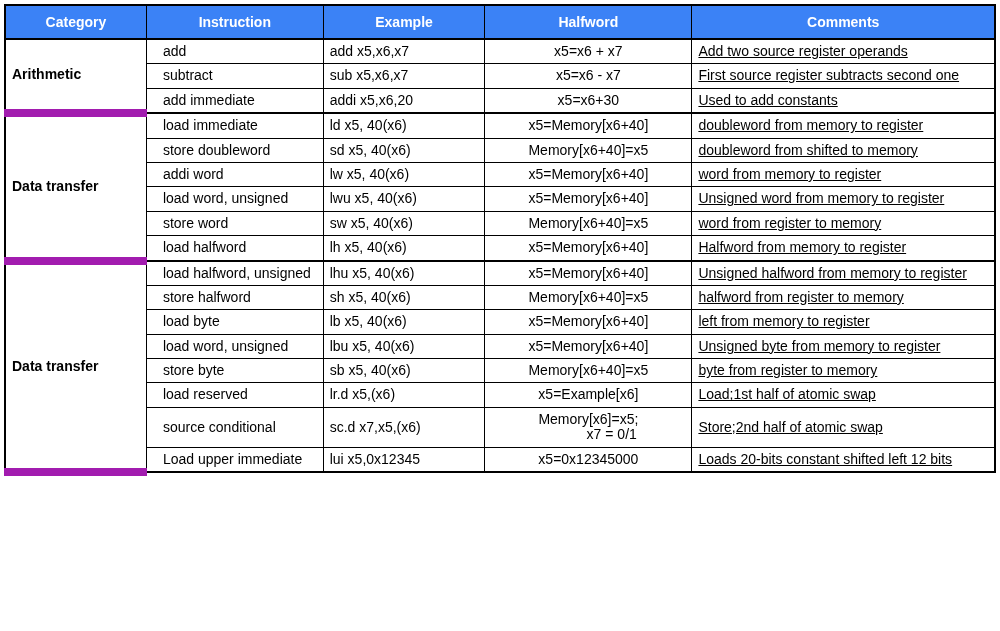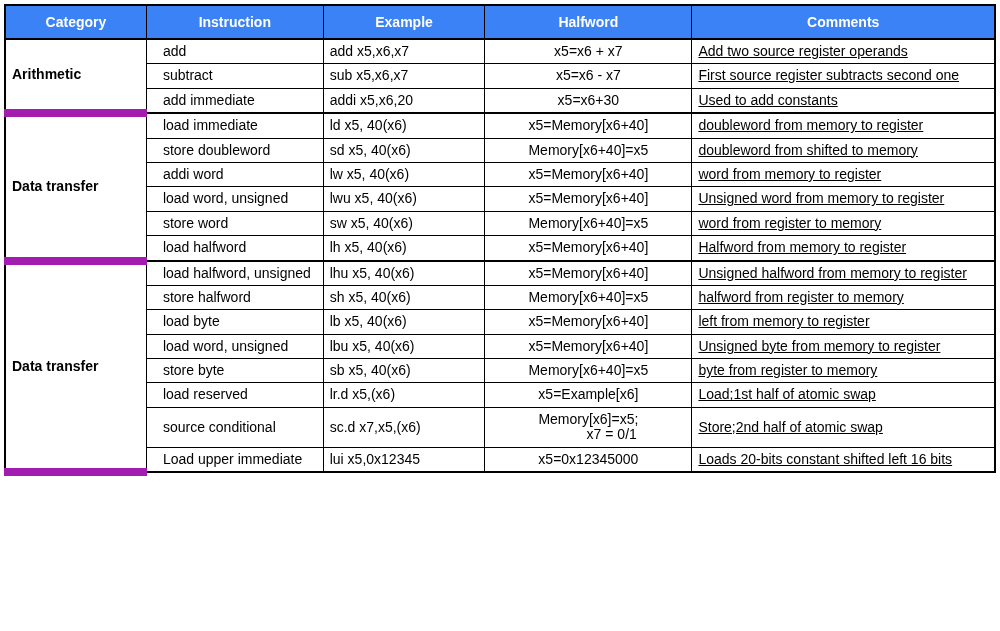--- a/index.html
+++ b/index.html
@@ -187,16 +187,16 @@
         <td class="instruction">source conditional</td>
         <td class="example">sc.d x7,x5,(x6)</td>
         <td class="meaning meaning-multi">Memory[x6]=x5;
             x7 = 0/1</td>
         <td class="comments">Store;2nd half of atomic swap</td>
       </tr>
       <tr>
         <td class="instruction">Load upper immediate</td>
         <td class="example">lui x5,0x12345</td>
         <td class="meaning">x5=0x12345000</td>
-        <td class="comments">Loads 20-bits constant shifted left 16 bits</td>
+        <td class="comments">Loads 20-bits constant shifted left 12 bits</td>
       </tr>
     </tbody>
 </table>
 
 </body></html>

